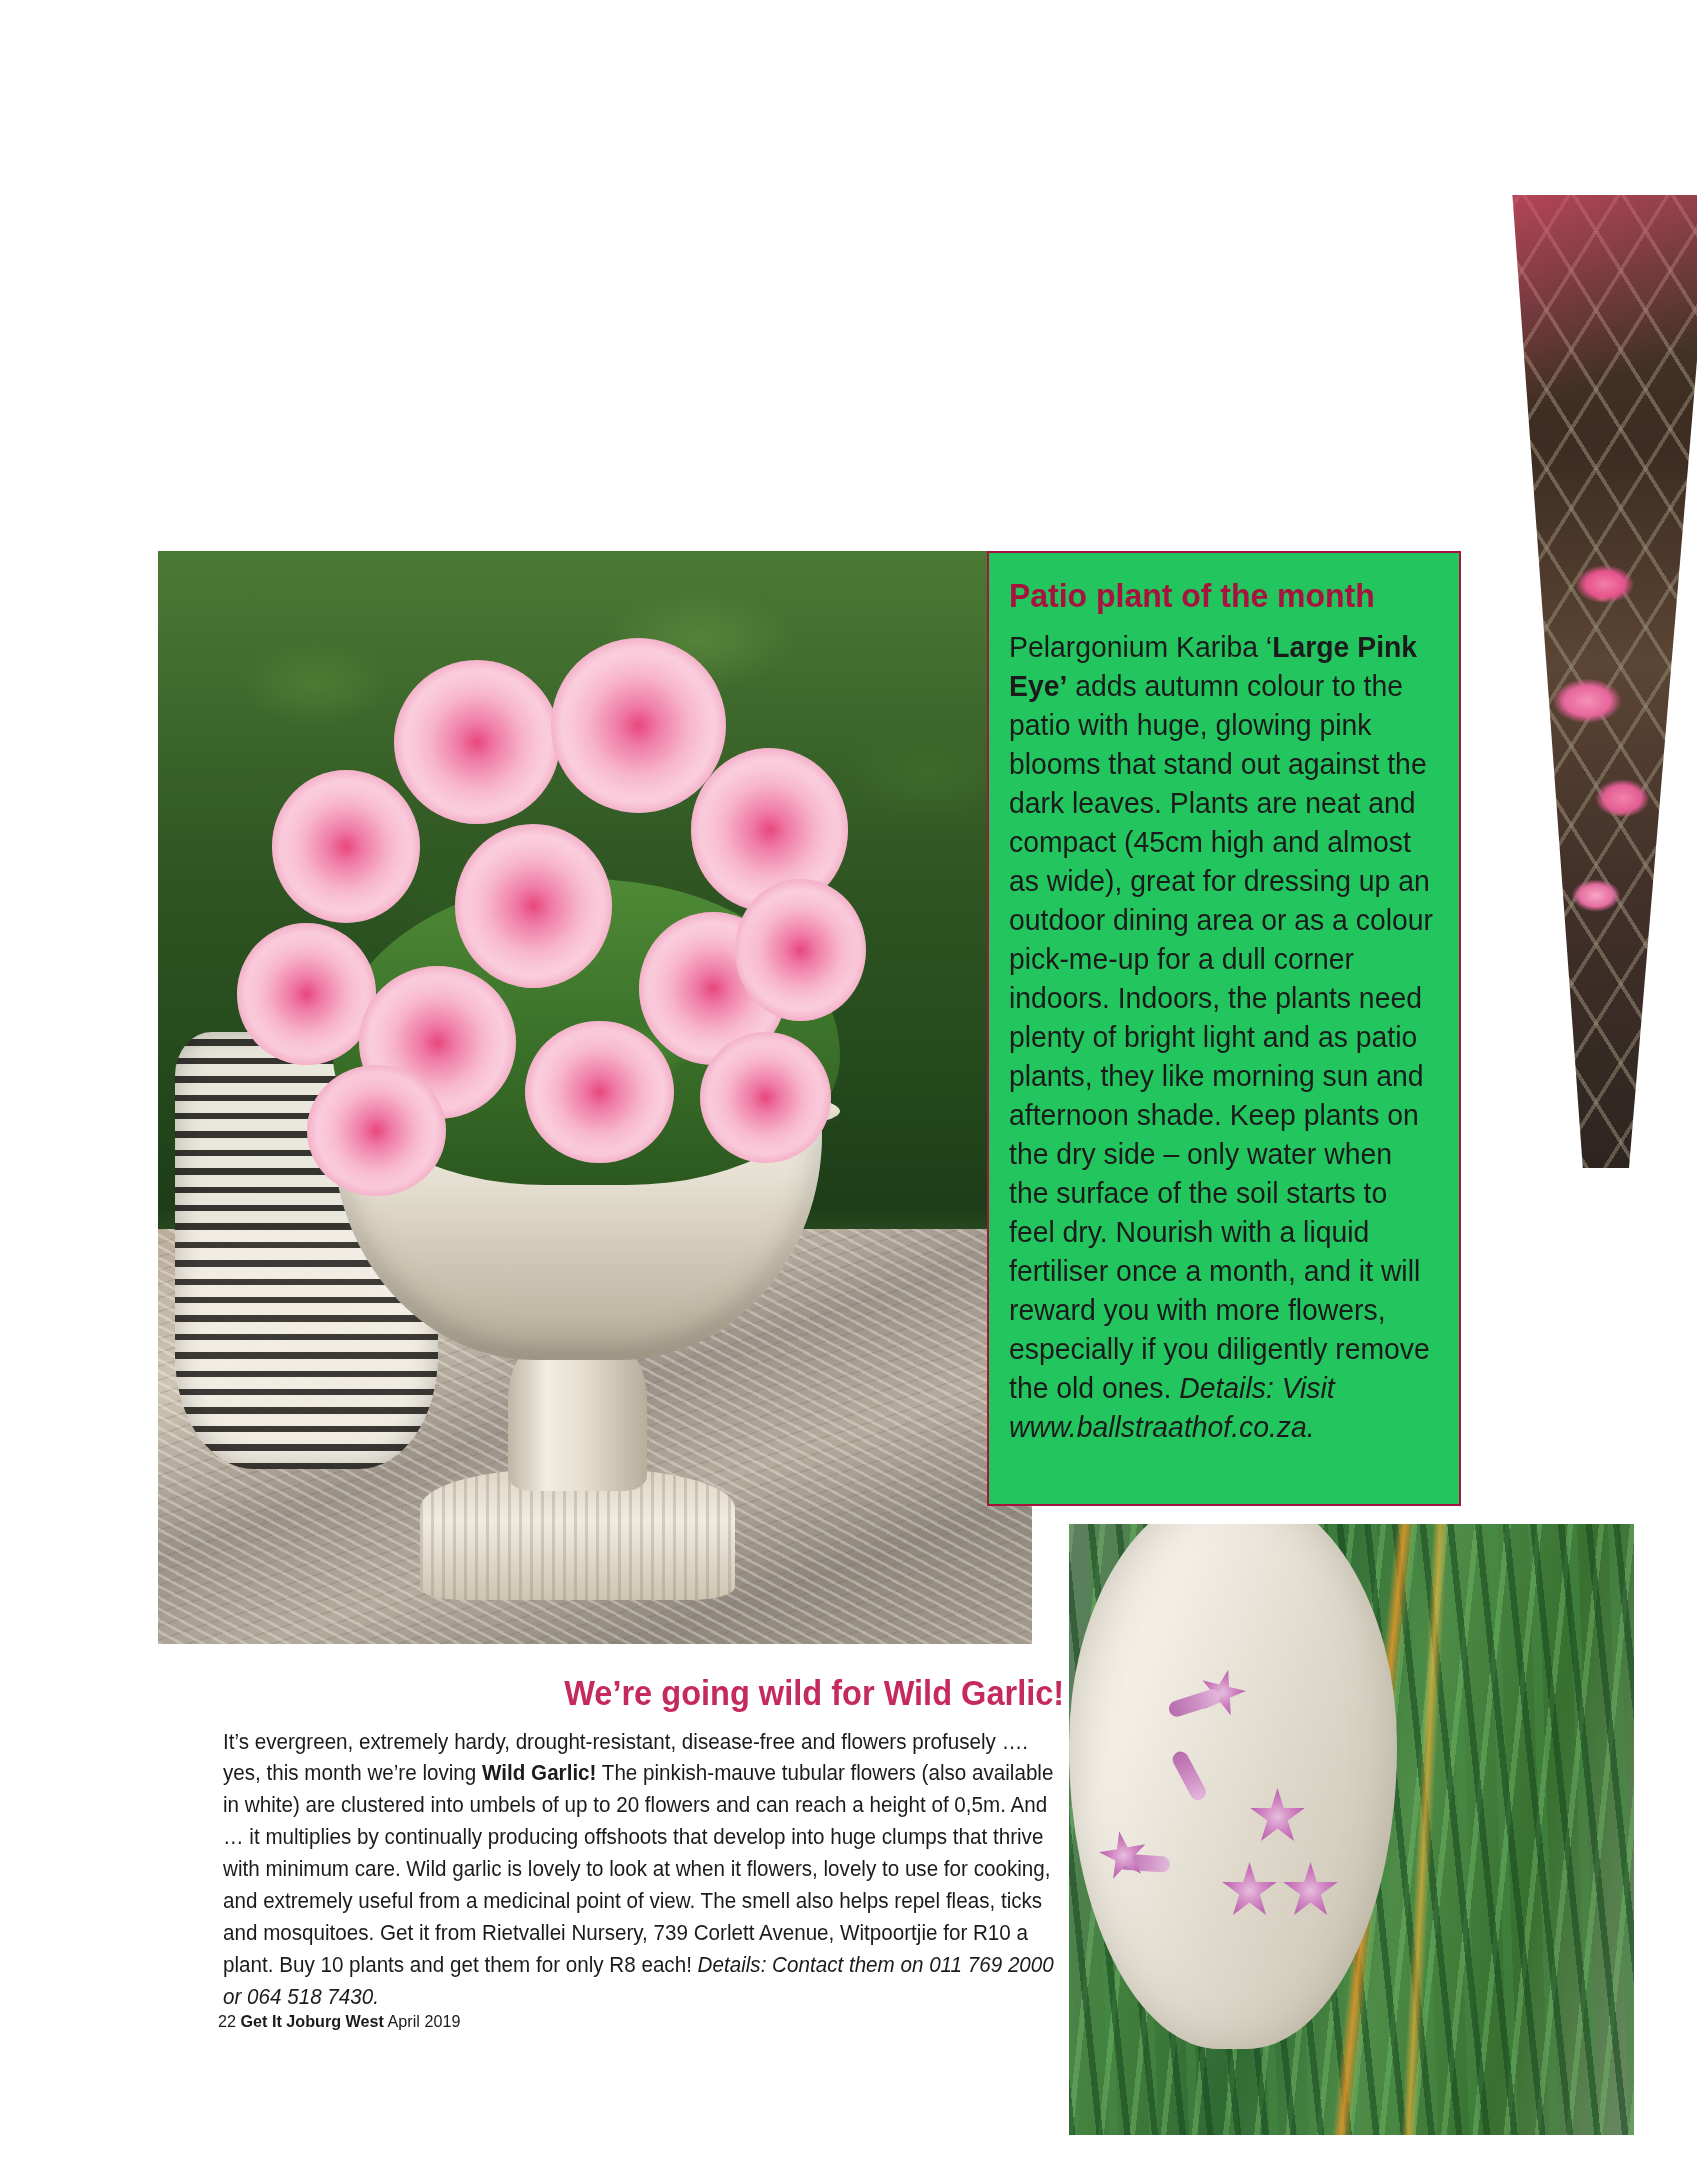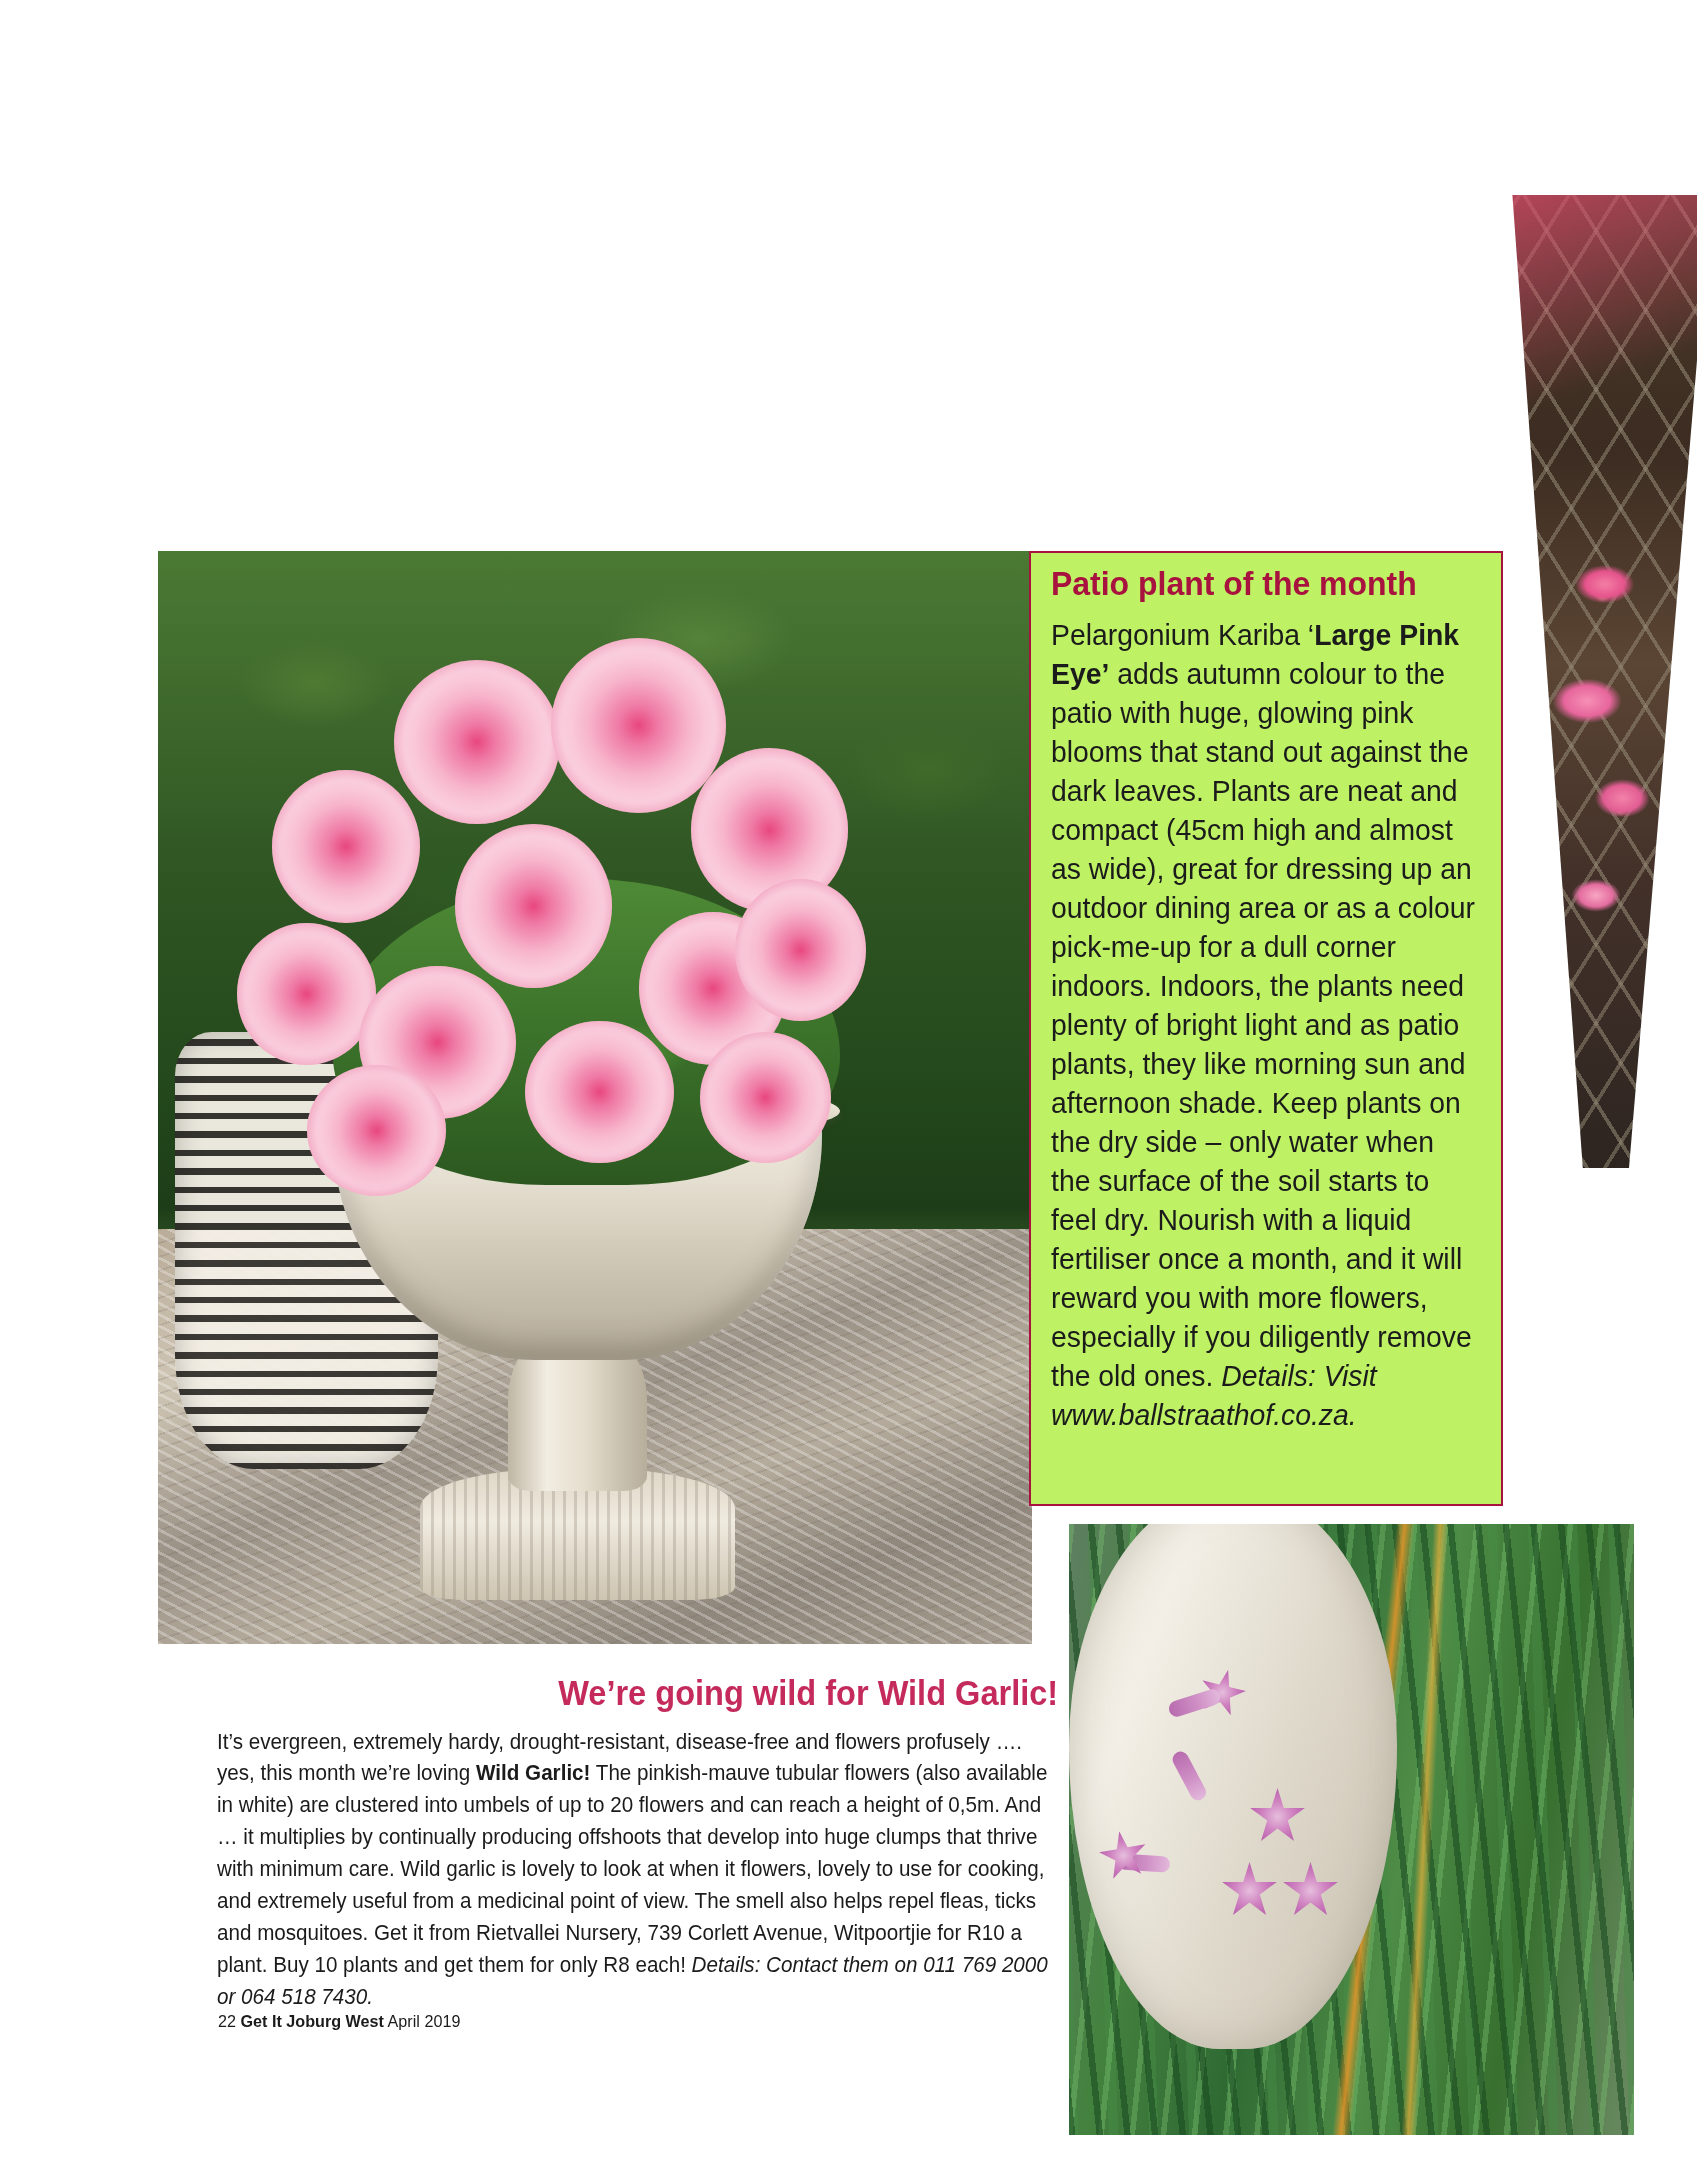--- a/index.html
+++ b/index.html
@@ -182,24 +182,23 @@
   }
 
   
   .patio-box {
     position: absolute;
     left: 987px;
     top: 551px;
     width: 474px;
     height: 955px;
     border: 2.8px solid #A8123E;
-    background: #bef264;
+    background: #22c55e;
     z-index: 5;
-    padding: 12px 20px 13px 20px;
-    margin-left: 42px;
+    padding: 24px 20px 13px 20px;
   }
   .patio-heading {
     font-family: "Liberation Sans", sans-serif;
     font-weight: 700;
     font-size: 34px;
     line-height: 1.1;
     color: #A8123E;
     margin: 0 0 13px 0;
     transform: scaleX(0.94);
     transform-origin: left center;
@@ -263,21 +262,21 @@
   .tb-bud {
     position: absolute;
     width: 53px; height: 15.6px;
     border-radius: 8.3px;
     background: linear-gradient(90deg, #b76bae 0%, #cf8fc5 55%, #e3b9dc 100%);
   }
 
   
   .garlic-article {
     position: absolute;
-    left: 217px;
+    left: 223px;
     top: 1674px;
     width: 843px;
     z-index: 5;
   }
   .garlic-heading {
     font-family: "Liberation Sans", sans-serif;
     font-size: 35px;
     line-height: 1.1;
     color: #C42A5C;
     text-align: right;

